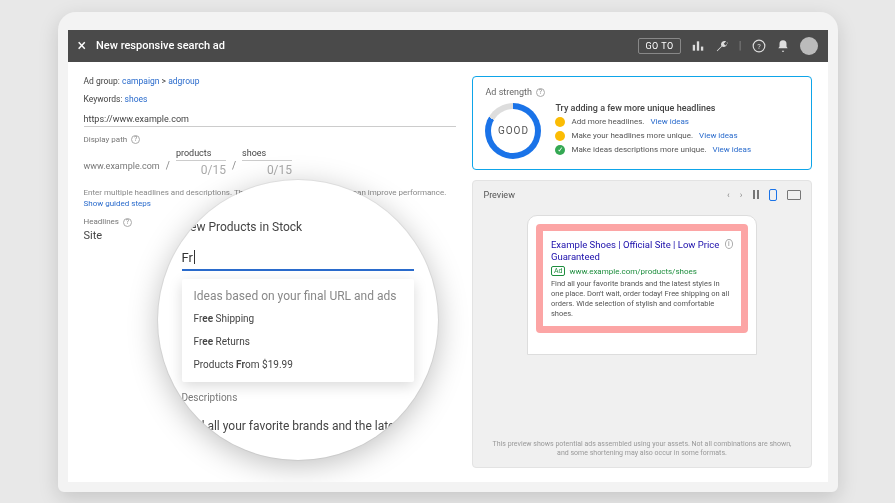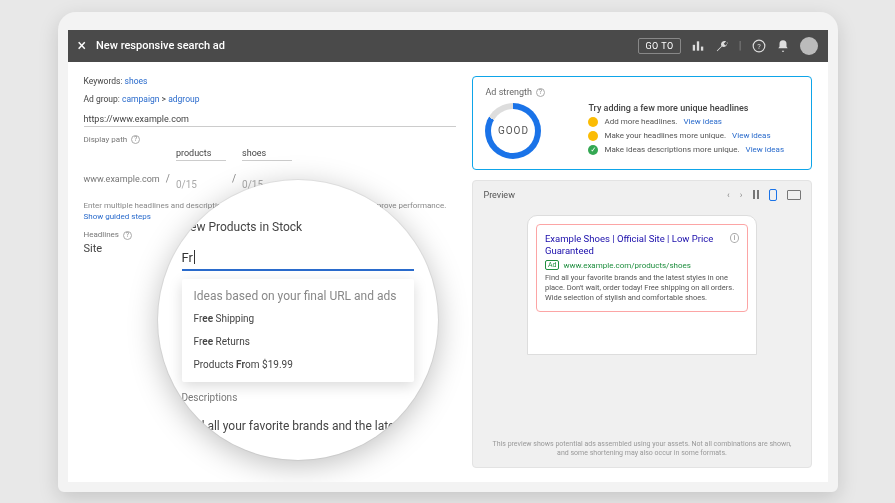--- a/index.html
+++ b/index.html
@@ -50,47 +50,47 @@
   .left-panel { flex: 1.1; background:#fff; position: relative; }
   .right-panel { flex: 1; display:flex; flex-direction:column; gap:10px; }
 
   .field-label { font-size: 8px; color:#777; }
   .link { color:#2a6bcc; cursor:pointer; }
   .row { margin-bottom: 8px; }
   .input-line { border-bottom: 1px solid #ccc; padding: 2px 0; font-size: 9px; margin-top:2px; }
   .display-path { display:flex; gap:6px; align-items:flex-end; }
   .dp-seg { display:flex; flex-direction:column; }
   .dp-seg .input-line { width: 50px; }
-  .dp-count { font-size:10px; color:#aaa; text-align:left; margin-top:18px; }
+  .dp-count { font-size:12px; color:#aaa; text-align:right; margin-top:2px; }
   .sep { color:#888; padding-bottom:6px; }
   .help { font-size:8px; color:#888; margin-top:10px; line-height:1.4; }
 
   
   .card { background:#fff; border:1px solid #0ea5e9; border-radius:4px; padding:10px 12px; }
   .strength-head { font-size:9px; color:#666; }
   .strength-body { display:flex; gap:14px; margin-top:6px; }
   .ring {
     width:56px; height:56px; border-radius:50%;
     background: conic-gradient(#1a73e8 0 300deg, #ddd 300deg 360deg);
     display:flex; align-items:center; justify-content:center;
   }
   .ring-inner { width:44px; height:44px; border-radius:50%; background:#fff; display:flex; align-items:center; justify-content:center; font-size:10px; color:#555; letter-spacing:1px; }
-  .recs { flex:1;margin-left:33px; }
+  .recs { flex:1; }
   .rec-title { font-size:9px; font-weight:500; margin-bottom:4px; }
   .rec-item { display:flex; align-items:center; gap:6px; font-size:8px; color:#555; margin-bottom:4px; }
   .dot { width:10px; height:10px; border-radius:50%; display:inline-flex; align-items:center; justify-content:center; color:#fff; font-size:7px; }
   .dot.y { background:#fbbc04; }
   .dot.g { background:#34a853; }
 
   .preview-card { background:#f0f0f0; border:1px solid #e3e3e3; border-radius:4px; flex:1; display:flex; flex-direction:column; }
   .preview-header { display:flex; align-items:center; justify-content:space-between; padding:8px 10px; font-size:9px; color:#555; }
   .preview-controls { display:flex; gap:10px; align-items:center; color:#888; }
   .device-frame { flex:1; display:flex; align-items:flex-start; justify-content:center; padding:6px 10px 0 10px; }
   .phone { width: 230px; background:#fff; border:1px solid #ddd; border-radius:10px 10px 0 0; padding:8px 8px; height: 140px; overflow:hidden;}
-  .ad-box { border:1px solid #fca5a5; border-radius:4px; padding:8px; font-size:8px; }
+  .ad-box { border:7px solid #fca5a5; border-radius:4px; padding:8px; font-size:8px; }
   .ad-head { color:#1a0dab; font-size:9.5px; line-height:1.3; }
   .ad-url { display:flex; align-items:center; gap:4px; margin:3px 0; }
   .ad-badge { border:1px solid #1e8e3e; color:#1e8e3e; font-size:7px; padding:0 2px; border-radius:2px; }
   .ad-url-text { color:#1e8e3e; font-size:8px; }
   .ad-desc { color:#555; font-size:7.5px; line-height:1.3; }
   .info-circle { width:10px;height:10px;border:1px solid #aaa;border-radius:50%; margin-left:auto; font-size:7px; display:flex;align-items:center;justify-content:center;color:#888;}
   .footer-note { font-size:7px; color:#999; text-align:center; padding:8px 14px; line-height:1.3; }
 
   
   .magnifier {
@@ -157,28 +157,28 @@
           </svg>
         </span>
       <span class="avatar"></span>
     </div>
   </div>
 
   <div class="content">
 
     <div class="left-panel">
       <div class="row" style="font-size:8.5px;">
-        <span>Keywords:</span>
-        <span class="link">shoes</span>
-      </div>
-      <div class="row" style="font-size:8.5px;">
         <span>Ad group:</span>
         <span class="link">campaign</span>
         <span>&gt;</span>
         <span class="link">adgroup</span>
+      </div>
+      <div class="row" style="font-size:8.5px;">
+        <span>Keywords:</span>
+        <span class="link">shoes</span>
       </div>
       <div class="row" style="margin-top:6px;">
         <div class="input-line">https://www.example.com</div>
       </div>
       <div class="row">
         <div class="field-label"><span>Display path</span><span class="q">?</span></div>
         <div class="display-path">
           <span style="font-size:9px; color:#777; padding-bottom:6px;">www.example.com</span>
           <span class="sep">/</span>
           <div class="dp-seg">

